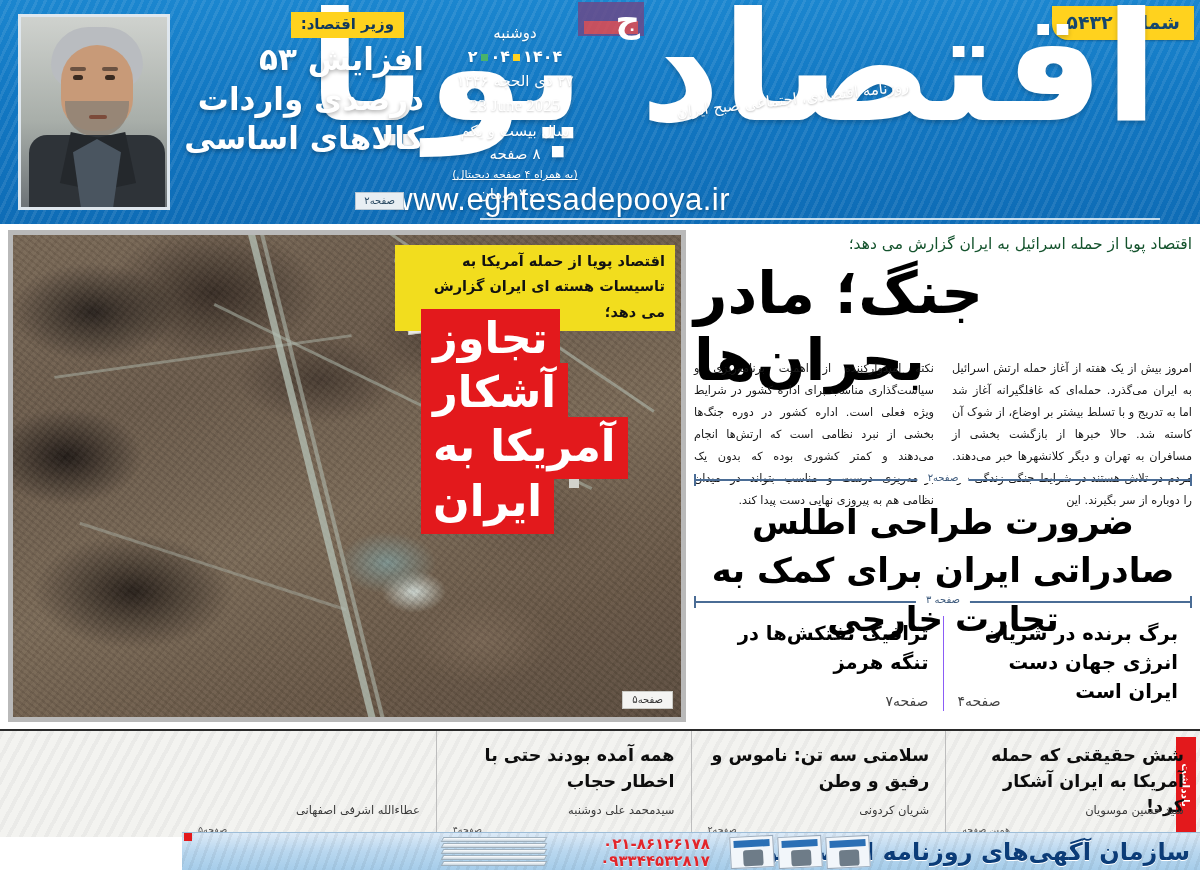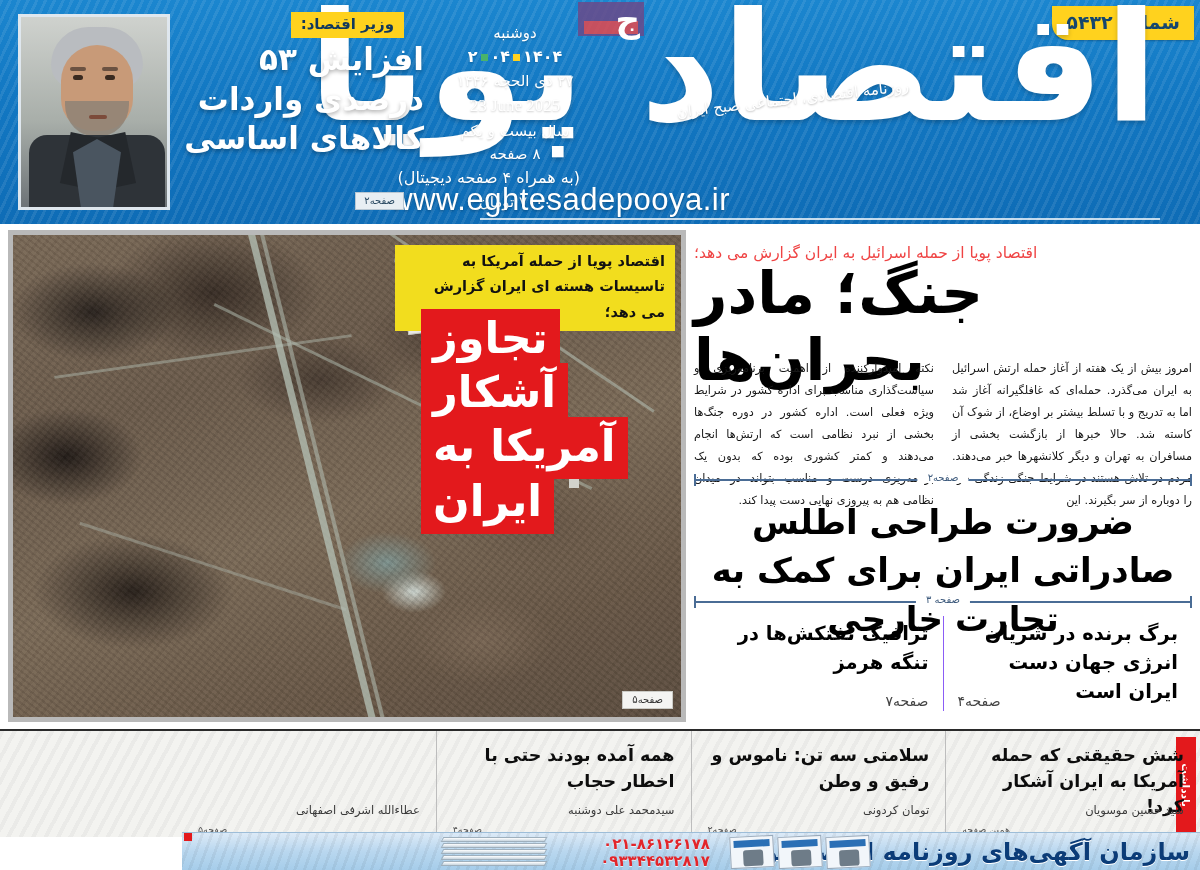--- a/index.html
+++ b/index.html
@@ -73,21 +73,21 @@
 
   
   .date-col {
     position:absolute; right:620px; top:22px; width:130px;
     color:#fff; text-align:center; line-height:1.55; font-size:15px;
     text-shadow:0 1px 2px rgba(0,0,0,.22);
   }
   .date-col .d-line { display:block; white-space:nowrap; }
   .date-col .d-big { font-size:16px; font-weight:bold; }
   .date-col .d-en { direction:ltr; font-family:"Liberation Serif",serif; font-size:17px; }
-  .date-col .d-small { font-size:16px; }
+  .date-col .d-small { font-size:11px;text-decoration:underline; }
   .sq { display:inline-block; width:7px; height:7px; vertical-align:middle; margin:0 3px; }
   .sq-y { background:#ffd21e; }
   .sq-g { background:#49b36b; }
 
   
   .top-teaser { position:absolute; left:10px; top:6px; width:430px; height:212px; }
   .teaser-kicker {
     position:absolute; right:36px; top:6px;
     background:#ffd21e; color:#12385c; font-size:15px; font-weight:bold;
     padding:3px 10px 5px 10px; white-space:nowrap;
@@ -193,22 +193,22 @@
     box-decoration-break:clone; -webkit-box-decoration-break:clone;
   }
   .photo-page {
     position:absolute; right:8px; bottom:8px;
     background:#f4f4f2; color:#333; font-size:10px;
     padding:2px 9px 3px 9px; border:1px solid #cbcbc6;
   }
   .news-col { position:absolute; left:694px; top:0; width:498px; height:505px; }
 
   .lead-kicker {
-    position:absolute; right:0; top:20px; width:498px;
-    font-size:15.5px; color:#ef4444; text-align:left;
+    position:absolute; right:0; top:11px; width:498px;
+    font-size:15.5px; color:#14532d; text-align:right;
   }
   .lead-head {
     position:absolute; right:0; top:36px; width:498px;
     font-size:58px; font-weight:bold; color:#000;
     text-align:left; line-height:1.16; letter-spacing:-1px;
   }
   .lead-body {
     position:absolute; right:0; top:134px; width:498px;
     display:flex; gap:18px; direction:rtl;
   }
@@ -458,21 +458,21 @@
       <span>یادداشت</span>
     </div>
     <div class="strip-grid">
       <div class="strip-cell">
         <h3>شش حقیقتی که حمله آمریکا به ایران آشکار کرد!</h3>
         <div class="author">سید حسین موسویان</div>
         <div class="pg">همین صفحه</div>
       </div>
       <div class="strip-cell">
         <h3>سلامتی سه تن: ناموس و رفیق و وطن</h3>
-        <div class="author">تومان کردونی</div>
+        <div class="author">شریان کردونی</div>
         <div class="pg">صفحه۲</div>
       </div>
       <div class="strip-cell">
         <h3>همه آمده بودند حتی با اخطار حجاب</h3>
         <div class="author">سیدمحمد علی دوشنبه</div>
         <div class="pg">صفحه۴</div>
       </div>
       <div class="strip-cell">
         <div class="author">عطاءالله اشرفی اصفهانی</div>
         <div class="pg">صفحه۵</div>

